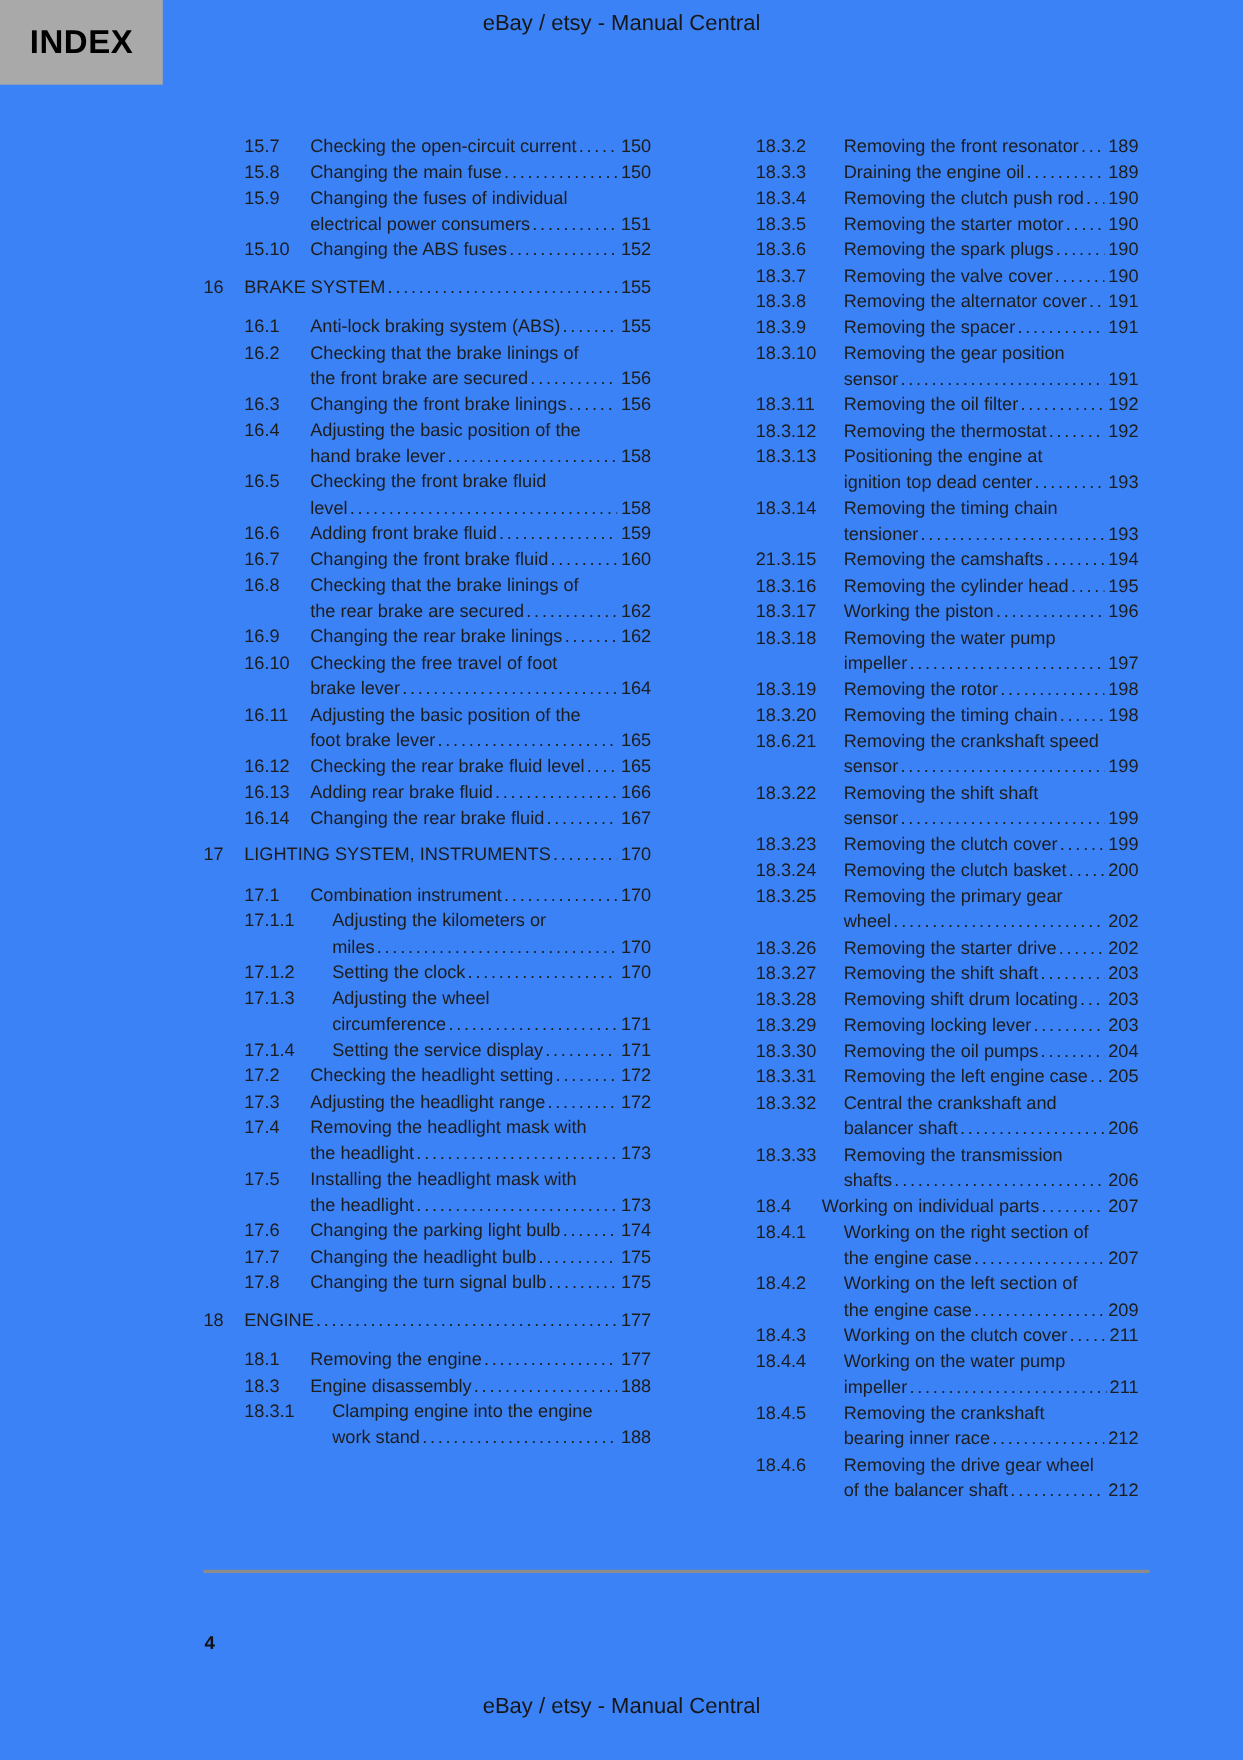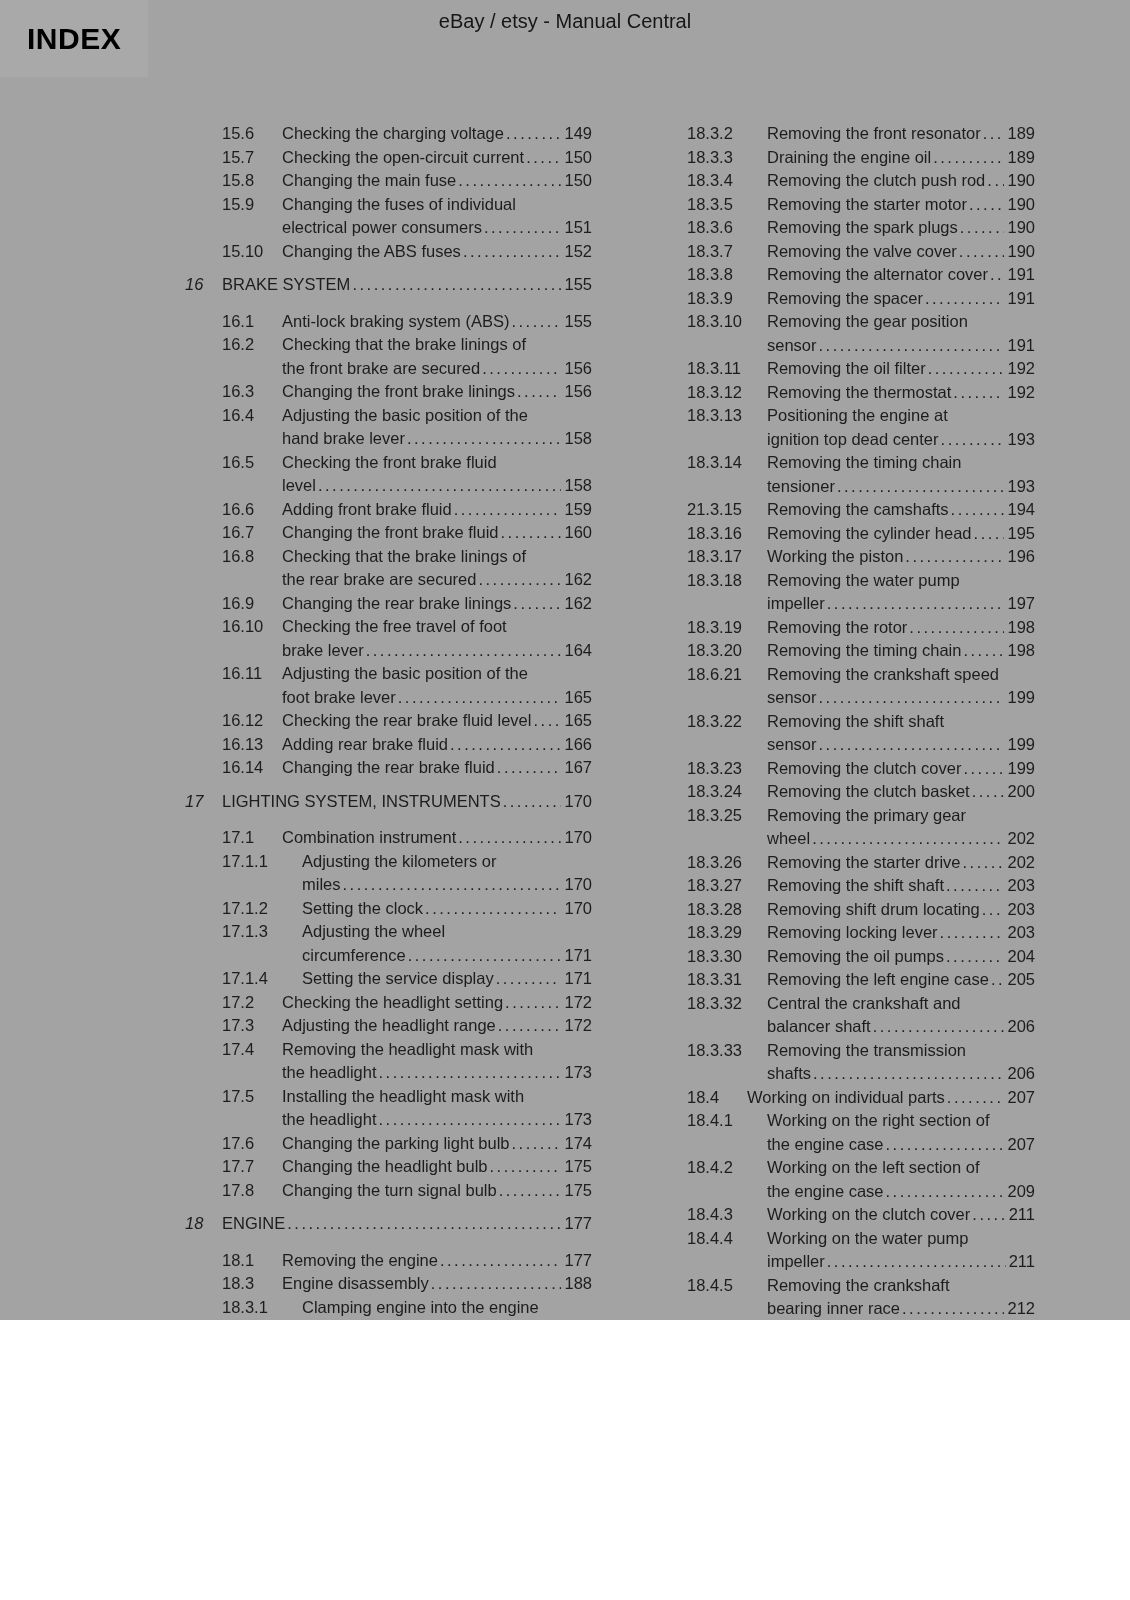--- a/index.html
+++ b/index.html
@@ -1,20 +1,20 @@
 <!DOCTYPE html>
 <html><head>
 <meta charset="utf-8">
 <style>
   * { margin:0; padding:0; box-sizing:border-box; }
   html,body { background:#ffffff; }
   .page {
     position:relative;
-    width:1130px; height:1320px;
-    background:#a3a3a3;
+    width:1130px; height:1600px;
+    background:#3b82f6;
     font-family:"Liberation Sans", sans-serif;
     color:#1d1d1d;
     overflow:hidden;
   }
   .index-tab {
     position:absolute; left:0; top:0;
     width:148px; height:77px;
     background:#a9a9a9;
     display:flex; align-items:center;
     padding-left:27px;
@@ -29,21 +29,21 @@
     position:absolute; top:122px; left:185px; width:850px;
     display:flex;
   }
   .col { display:block; }
   .col-left  { width:407px; margin-right:58px; }
   .col-right { width:385px; }
 
   .entry { display:flex; font-size:16.5px; line-height:23.5px; color:#1d1d1d; }
   .entry .num { flex:0 0 auto; }
   .entry.lvl1 { margin-top:10px; margin-bottom:13px; }
-  .entry.lvl1 .num { width:37px;font-style:italic; }
+  .entry.lvl1 .num { width:37px; }
   .entry.lvl2 .num { margin-left:37px; width:60px; }
   .entry.lvl3 .num { margin-left:37px; width:80px; }
   .entry .body { flex:1 1 auto; min-width:0; }
   .line { display:block; }
   .line.last { display:flex; }
   .line.last .t { flex:0 0 auto; white-space:nowrap; }
   .dots { flex:1 1 auto; overflow:hidden; white-space:nowrap; margin:0 3px 0 2px; }
   .dots::after {
     content:"........................................................................................";
     letter-spacing:2.5px;
@@ -66,30 +66,20 @@
 </head>
 <body>
 
 <div class="page">
   <div class="index-tab">INDEX</div>
   <div class="header-title">eBay / etsy - Manual Central</div>
 
   <div class="columns">
     <div class="col col-left" id="col-left">
         <div class="entry lvl2">
-          <span class="num">15.6</span>
-          <div class="body">
-            <div class="line last">
-              <span class="t">Checking the charging voltage</span>
-              <span class="dots"></span>
-              <span class="pg">149</span>
-            </div>
-          </div>
-        </div>
-        <div class="entry lvl2">
           <span class="num">15.7</span>
           <div class="body">
             <div class="line last">
               <span class="t">Checking the open-circuit current</span>
               <span class="dots"></span>
               <span class="pg">150</span>
             </div>
           </div>
         </div>
         <div class="entry lvl2">

